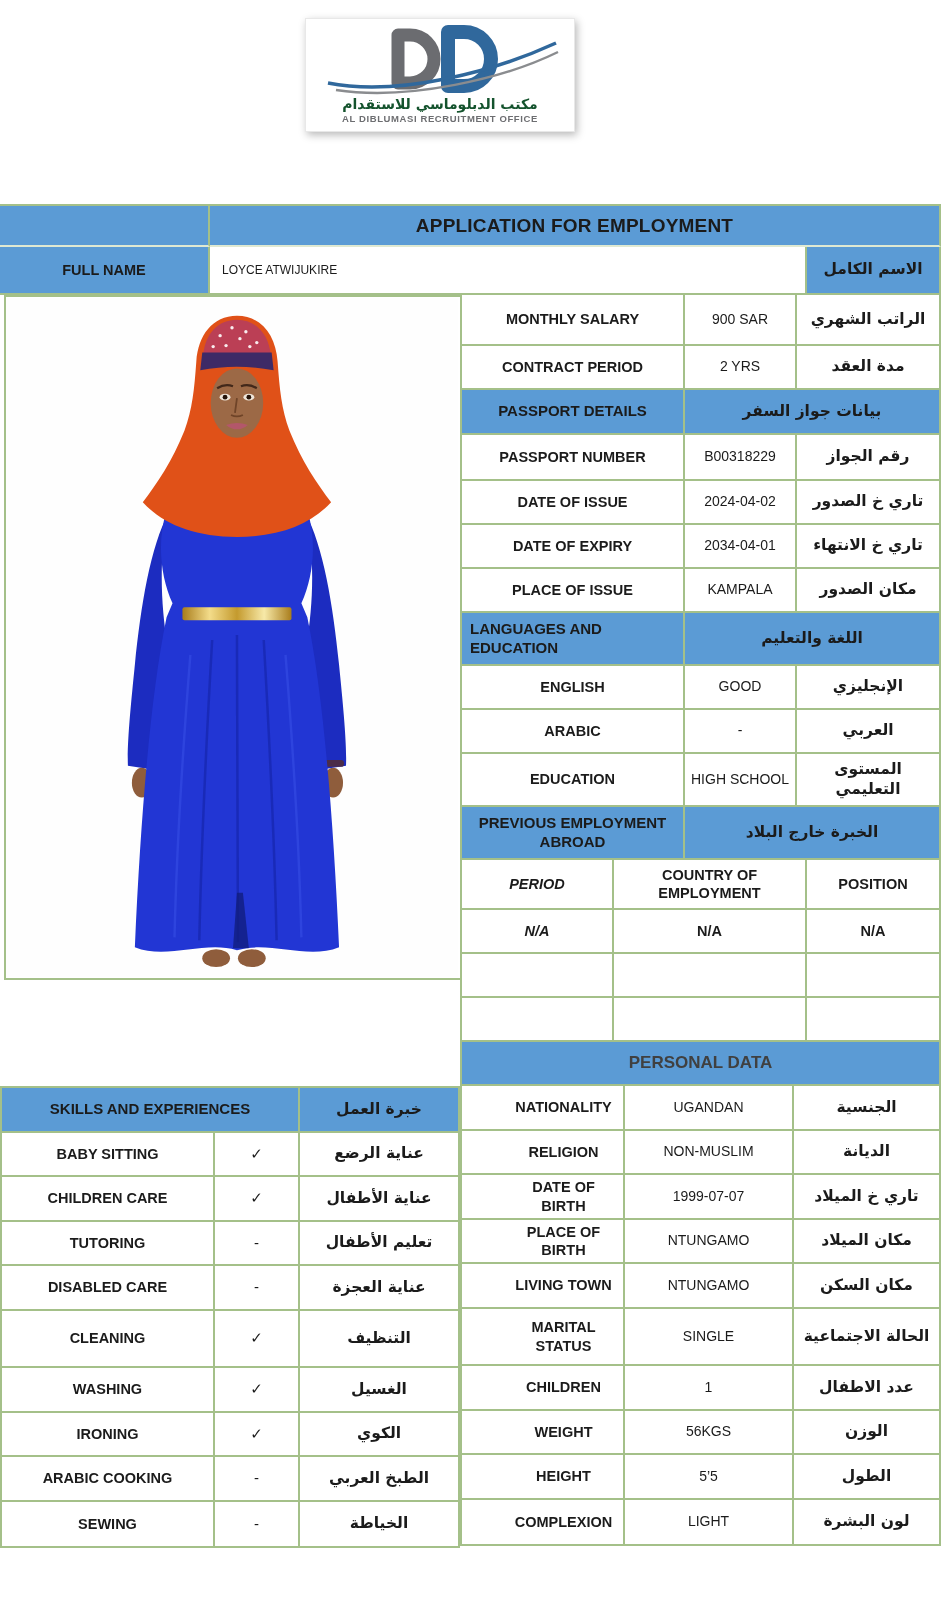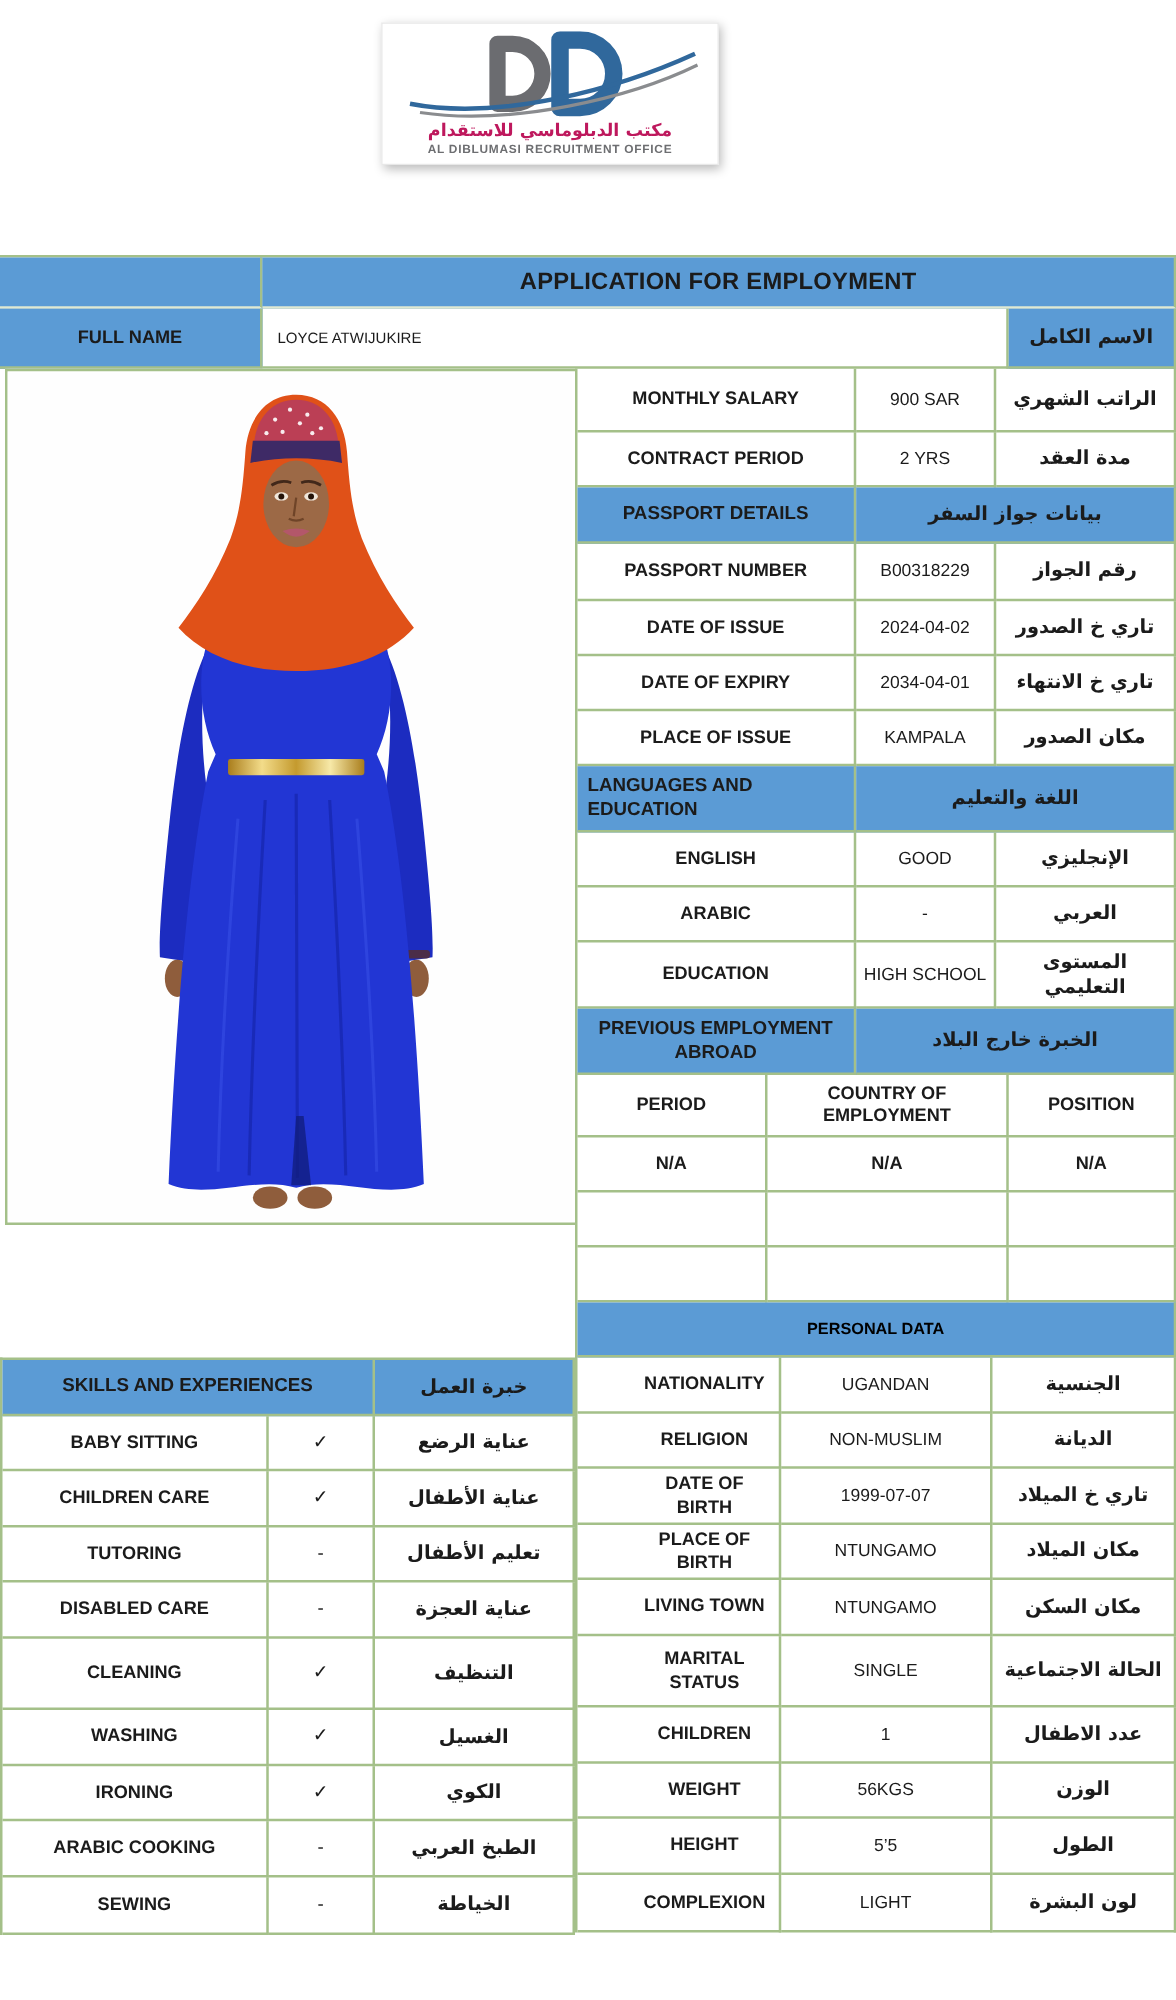--- a/index.html
+++ b/index.html
@@ -7,21 +7,21 @@
     --grid:#a4c089;
     --ink:#1b1b1b;
   }
   *{box-sizing:border-box;margin:0;padding:0;}
   body{background:#ffffff;font-family:"Liberation Sans",sans-serif;color:var(--ink);}
   .page{position:relative;width:941px;height:1600px;background:#fff;overflow:hidden;}
 
   
   .logo-box{position:absolute;left:305px;top:18px;width:270px;height:114px;background:#fff;
     border:1px solid #e8e8e8;box-shadow:2px 3px 8px rgba(0,0,0,.28);text-align:center;padding-top:6px;}
-  .logo-ar{font-family:"DejaVu Sans",sans-serif;font-size:14px;font-weight:bold;color:#be185d;direction:rtl;line-height:1.1;margin-top:-2px;}
+  .logo-ar{font-family:"DejaVu Sans",sans-serif;font-size:14px;font-weight:bold;color:#14532d;direction:rtl;line-height:1.1;margin-top:-2px;}
   .logo-en{font-size:9.5px;font-weight:bold;color:#6d6e71;letter-spacing:.6px;margin-top:1px;}
 
   
   .sheet{position:absolute;left:0;top:204px;width:941px;}
   .row{display:flex;width:941px;}
   .c{display:flex;align-items:center;justify-content:center;text-align:center;
      border-right:2px solid var(--grid);border-bottom:2px solid var(--grid);
      padding:2px 6px;line-height:1.25;}
   .c:last-child{border-right:2px solid var(--grid);}
   .blue{background:var(--blue);}
@@ -52,28 +52,28 @@
   .s1{width:213px;}
   .s2{width:85px;}
   .s3{flex:1;}
   .sh1{width:298px;}
   .sh2{flex:1;}
 
   .rrow{display:flex;width:479px;}
   .rl{width:223px;}
   .rv{width:112px;}
   .ra{flex:1;}
-  .q1{width:152px;}
+  .q1{width:152px;font-style:italic;}
   .q2{width:193px;}
   .q3{flex:1;}
   .pl{width:163px;padding-left:48px;}
   .pv{width:169px;}
   .pa{flex:1;}
   .full{width:479px;}
-  .personal-title{color:#000000;font-size:13px;}
+  .personal-title{color:#404040;font-size:17px;}
 
   .h44 .c,.h44{min-height:44px;}
   .h45 .c,.h45{min-height:45px;}
   .h46 .c,.h46{min-height:46px;}
   .h50 .c,.h50{min-height:50px;}
   .h51 .c,.h51{min-height:51px;text-align:center;}
   .h53 .c,.h53{min-height:53px;}
   .h57 .c,.h57{min-height:57px;}
 
   .mark{font-size:15px;}

